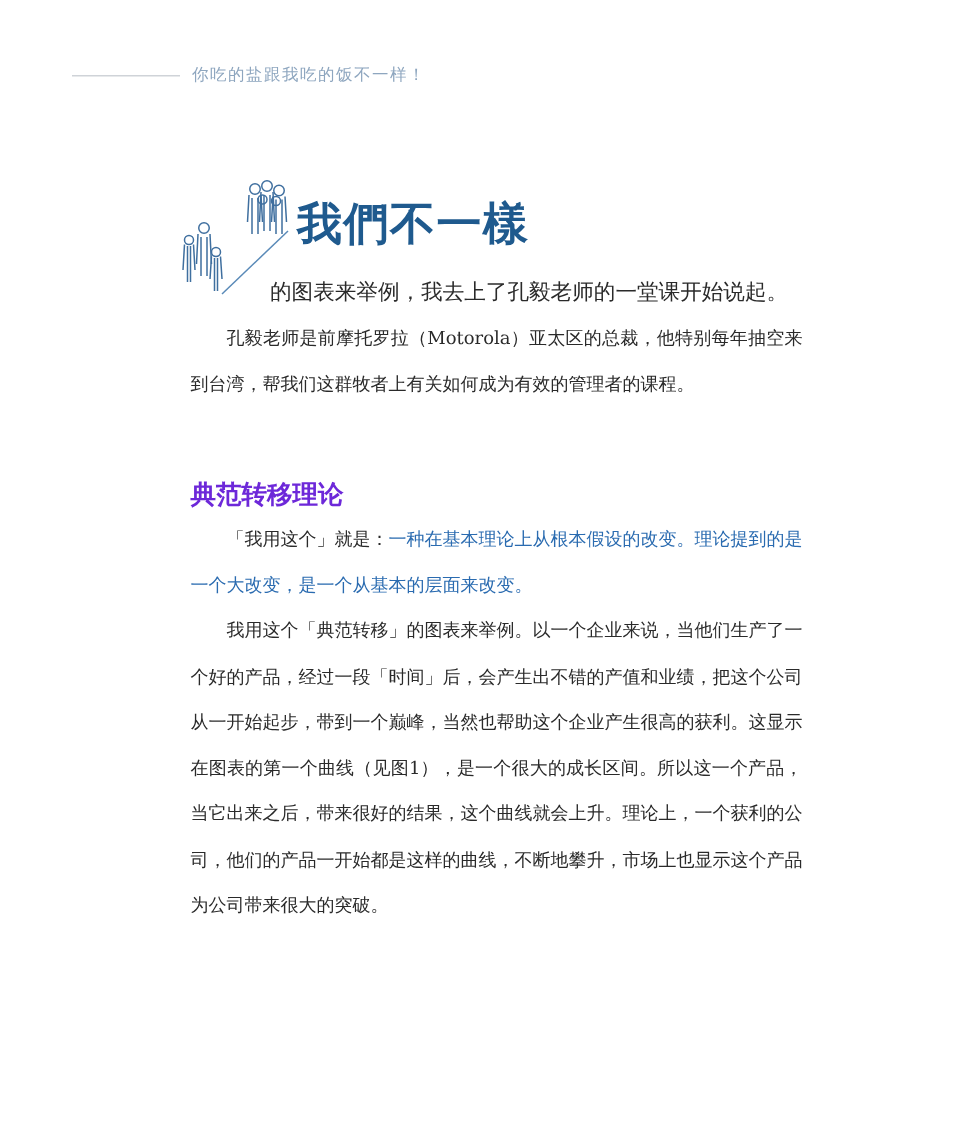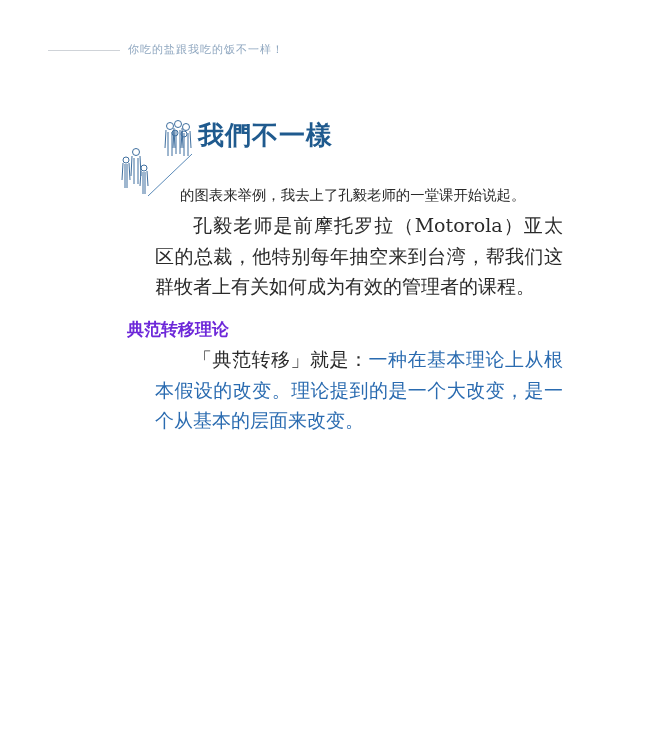--- a/index.html
+++ b/index.html
@@ -2,23 +2,23 @@
 <html><head>
 <meta charset="utf-8">
 <style>
   html, body { margin:0; padding:0; background:#ffffff; }
   body { width:650px; height:750px; position:relative; overflow:hidden;
          font-family:"DejaVu Serif","Liberation Serif",serif; color:#2a2a2a; }
   .header-rule { position:absolute; left:48px; top:50px; width:72px; height:1px; background:#cfd3d8; }
   .header-text { position:absolute; left:128px; top:42px; font-size:11px; color:#8ea6bf;
                  font-family:"DejaVu Sans","Liberation Sans",sans-serif; letter-spacing:1px;text-align:center; }
   .illustration { position:absolute; left:118px; top:118px; width:80px; height:80px; }
-  .chapter-title { position:absolute; left:198px; top:118px; font-size:26px; font-weight:bold;
+  .chapter-title { position:absolute; left:198px; top:129px; font-size:30px; font-weight:bold;
                    color:#1f5a8e; font-family:"DejaVu Sans","Liberation Sans",sans-serif; letter-spacing:1px; }
-  .body { position:absolute; left:127px; width:408px; font-size:19px; line-height:30.5px;margin-left:28px; }
+  .body { position:absolute; left:127px; width:408px; font-size:12px; line-height:30.5px; }
   .p { margin:0; text-indent:2em; text-align:justify; }
   .p.first { position:absolute; left:180px; top:180px; width:360px; text-indent:0; font-size:14.4px; line-height:30.5px; }
   .section-title { position:absolute; left:127px; top:318px; font-size:17px; font-weight:bold;
                    font-family:"DejaVu Sans","Liberation Sans",sans-serif; color:#6d28d9; }
   .blue { color:#2a6bb0; font-family:"DejaVu Sans","Liberation Sans",sans-serif; }
 </style>
 </head>
 <body>
 
 <div class="header-rule"></div>
@@ -52,14 +52,15 @@
 
 <p class="p first">的图表来举例，我去上了孔毅老师的一堂课开始说起。</p>
 
 <div class="body" style="top:210px;">
   <p class="p">孔毅老师是前摩托罗拉（Motorola）亚太区的总裁，他特别每年抽空来到台湾，帮我们这群牧者上有关如何成为有效的管理者的课程。</p>
 </div>
 
 <div class="section-title">典范转移理论</div>
 
 <div class="body" style="top:344px;">
-  <p class="p"><span>「典范转移」就是：</span><span class="blue">一种在基本理论上从根本假设的改变。理论提到的是一个大改变，是一个从基本的层面来改变。</span></p>
+  <p class="p"><span>「我用这个」就是：</span><span class="blue">一种在基本理论上从根本假设的改变。理论提到的是一个大改变，是一个从基本的层面来改变。</span></p>
+  <p class="p">我用这个「典范转移」的图表来举例。以一个企业来说，当他们生产了一个好的产品，经过一段「时间」后，会产生出不错的产值和业绩，把这个公司从一开始起步，带到一个巅峰，当然也帮助这个企业产生很高的获利。这显示在图表的第一个曲线（见图1），是一个很大的成长区间。所以这一个产品，当它出来之后，带来很好的结果，这个曲线就会上升。理论上，一个获利的公司，他们的产品一开始都是这样的曲线，不断地攀升，市场上也显示这个产品为公司带来很大的突破。</p>
 </div>
 
 </body></html>

